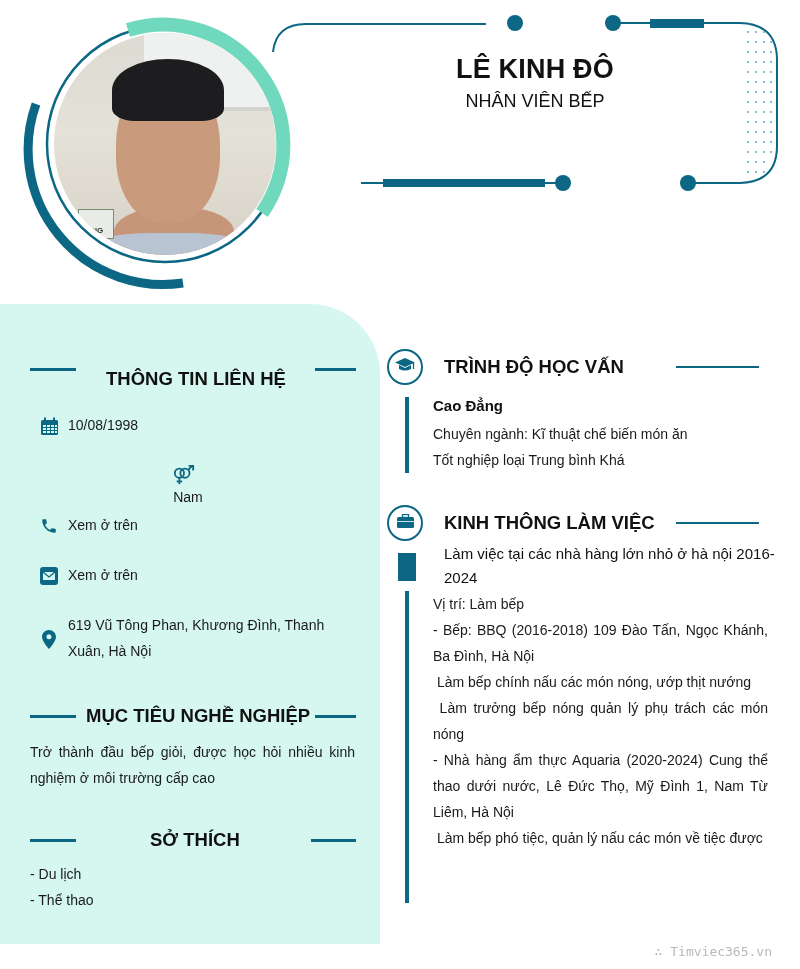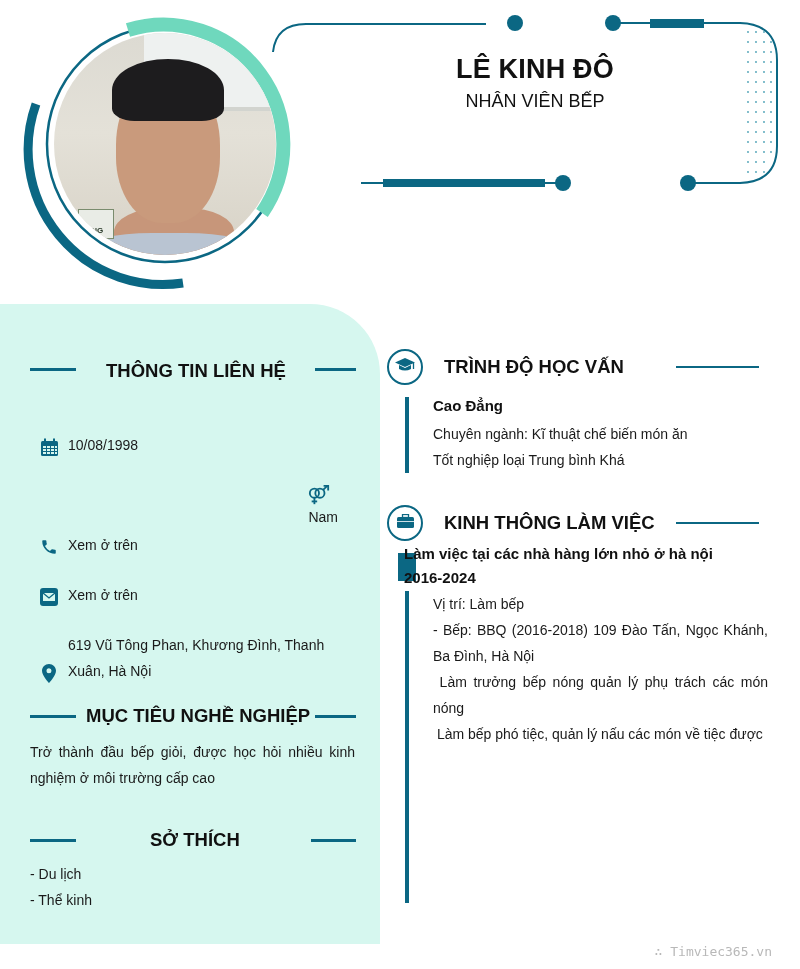--- a/index.html
+++ b/index.html
@@ -23,33 +23,33 @@
   .photo .neck { position: absolute; left: 60px; top: 175px; width: 120px; height: 60px; border-radius: 40% 40% 0 0; background: #c7967a; }
   .photo .shirt { position: absolute; left: 30px; top: 200px; width: 170px; height: 40px; background: #b9c4d2; border-radius: 40% 40% 0 0; }
   .photo .sign { position: absolute; left: 24px; top: 176px; width: 36px; height: 30px; background: #e9ece6; border: 1px solid #7a8c6e; font-size: 8px; font-weight: bold; color: #2a3a2a; padding-left: 6px; padding-top: 16px; }
 
   
   .left-panel { position: absolute; left: 0; top: 304px; width: 380px; height: 640px; background: #d6f7ef; border-top-right-radius: 70px; }
 
   .sec-title { position: absolute; font-size: 18.5px; font-weight: bold; color: #111; white-space: nowrap; }
   .rule { position: absolute; height: 3px; background: #0b6783; }
 
-  .info-row { position: absolute; left: 38px; width: 300px; display: flex; align-items: flex-end; margin-top: 20px; }
+  .info-row { position: absolute; left: 38px; width: 300px; display: flex; align-items: center; }
   .info-row .ico { width: 22px; height: 22px; flex: 0 0 22px; margin-right: 8px; display: flex; align-items: center; justify-content: center; }
   .info-row .txt { font-size: 14px; line-height: 26px; color: #1a1a1a; margin-top: -2px; }
 
   .para { position: absolute; font-size: 14px; line-height: 26px; color: #1a1a1a; text-align: justify; }
 
   
   .circle-ico { position: absolute; width: 36px; height: 36px; border-radius: 50%; border: 2.5px solid #0b6783; background: #fff; display: flex; align-items: center; justify-content: center; }
   .vbar { position: absolute; width: 4px; background: #0b6783; }
   .edu-deg { position: absolute; left: 433px; top: 397px; font-size: 15px; font-weight: bold; color: #111; }
   .edu-line { position: absolute; left: 433px; font-size: 14px; color: #1a1a1a; }
 
-  .exp-title { position: absolute; left: 404px; top: 542px; width: 350px; font-size: 15px; font-weight: bold; line-height: 24px; color: #111; }
+  .exp-title { position: absolute; left: 444px; top: 542px; width: 350px; font-size: 15px; font-weight: normal; line-height: 24px; color: #111; }
   .exp-sq { position: absolute; left: 398px; top: 553px; width: 18px; height: 28px; background: #0b6783; }
   .exp-body { position: absolute; left: 433px; top: 591px; width: 335px; }
   .exp-body p { font-size: 14px; line-height: 26px; color: #1a1a1a; text-align: justify; white-space: pre-wrap; }
 
   .watermark { position: absolute; right: 28px; top: 944px; font-family: "DejaVu Sans Mono", "Liberation Mono", monospace; font-size: 13px; color: #b8b8b8; }
 </style>
 </head>
 <body>
 
 <div class="deco">
@@ -146,21 +146,21 @@
     <div class="sign">ÔNG</div>
   </div>
 </div>
 
 <div class="name">LÊ KINH ĐÔ</div>
 <div class="job">NHÂN VIÊN BẾP</div>
 
 <div class="left-panel"></div>
 
 <div class="rule" style="left:30px; top:368px; width:46px;"></div>
-<div class="sec-title" style="left:106px; top:360px;text-align:right;">THÔNG TIN LIÊN HỆ</div>
+<div class="sec-title" style="left:106px; top:368px;text-align:right;">THÔNG TIN LIÊN HỆ</div>
 <div class="rule" style="left:315px; top:368px; width:41px;"></div>
 
 <div class="info-row" style="top:414px;">
   <span class="ico">
     <svg width="19" height="19" viewBox="0 0 19 19">
         <rect x="1" y="3" width="17" height="15" rx="1.5" fill="#0b6783"></rect>
         <rect x="4" y="0.5" width="2" height="5" fill="#0b6783"></rect>
         <rect x="13" y="0.5" width="2" height="5" fill="#0b6783"></rect>
         <g fill="#d6f7ef">
           <rect x="3" y="8" width="3" height="2"></rect>
@@ -226,21 +226,21 @@
 
 <div class="rule" style="left:30px; top:715px; width:46px;"></div>
 <div class="sec-title" style="left:86px; top:705px;">MỤC TIÊU NGHỀ NGHIỆP</div>
 <div class="rule" style="left:315px; top:715px; width:41px;"></div>
 <div class="para" style="left:30px; top:739px; width:325px;">Trở thành đầu bếp giỏi, được học hỏi nhiều kinh nghiệm ở môi trường cấp cao</div>
 
 <div class="rule" style="left:30px; top:839px; width:46px;"></div>
 <div class="sec-title" style="left:150px; top:829px;">SỞ THÍCH</div>
 <div class="rule" style="left:311px; top:839px; width:45px;"></div>
 <div class="para" style="left:30px; top:861px;">- Du lịch</div>
-<div class="para" style="left:30px; top:887px;">- Thể kinh</div>
+<div class="para" style="left:30px; top:887px;">- Thể thao</div>
 
 <div class="circle-ico" style="left:387px; top:349px;">
   <span>
     <svg width="20" height="14" viewBox="0 0 20 14">
         <path d="M10 0 L20 4.5 L10 9 L0 4.5z" fill="#0b6783"></path>
         <path d="M4 7 L4 11 Q10 14 16 11 L16 7 L10 10z" fill="#0b6783"></path>
         <line x1="18.5" y1="5" x2="18.5" y2="11" stroke="#0b6783" stroke-width="1.3"></line>
       </svg>
   </span>
 </div>
@@ -263,17 +263,19 @@
 </div>
 <div class="sec-title" style="left:444px; top:512px;">KINH THÔNG LÀM VIỆC</div>
 <div class="rule" style="left:676px; top:522px; width:83px; height:2px;"></div>
 
 <div class="exp-sq"></div>
 <div class="exp-title">Làm việc tại các nhà hàng lớn nhỏ ở hà nội 2016-2024</div>
 <div class="vbar" style="left:405px; top:591px; height:312px;"></div>
 <div class="exp-body">
   <p>Vị trí: Làm bếp</p>
   <p>- Bếp: BBQ (2016-2018) 109 Đào Tấn, Ngọc Khánh, Ba Đình, Hà Nội</p>
+  <p> Làm bếp chính nấu các món nóng, ướp thịt nướng</p>
   <p> Làm trưởng bếp nóng quản lý phụ trách các món nóng</p>
+  <p>- Nhà hàng ẩm thực Aquaria (2020-2024) Cung thể thao dưới nước, Lê Đức Thọ, Mỹ Đình 1, Nam Từ Liêm, Hà Nội</p>
   <p> Làm bếp phó tiệc, quản lý nấu các món về tiệc được</p>
 </div>
 
 <div class="watermark">∴ Timviec365.vn</div>
 
 </body></html>

